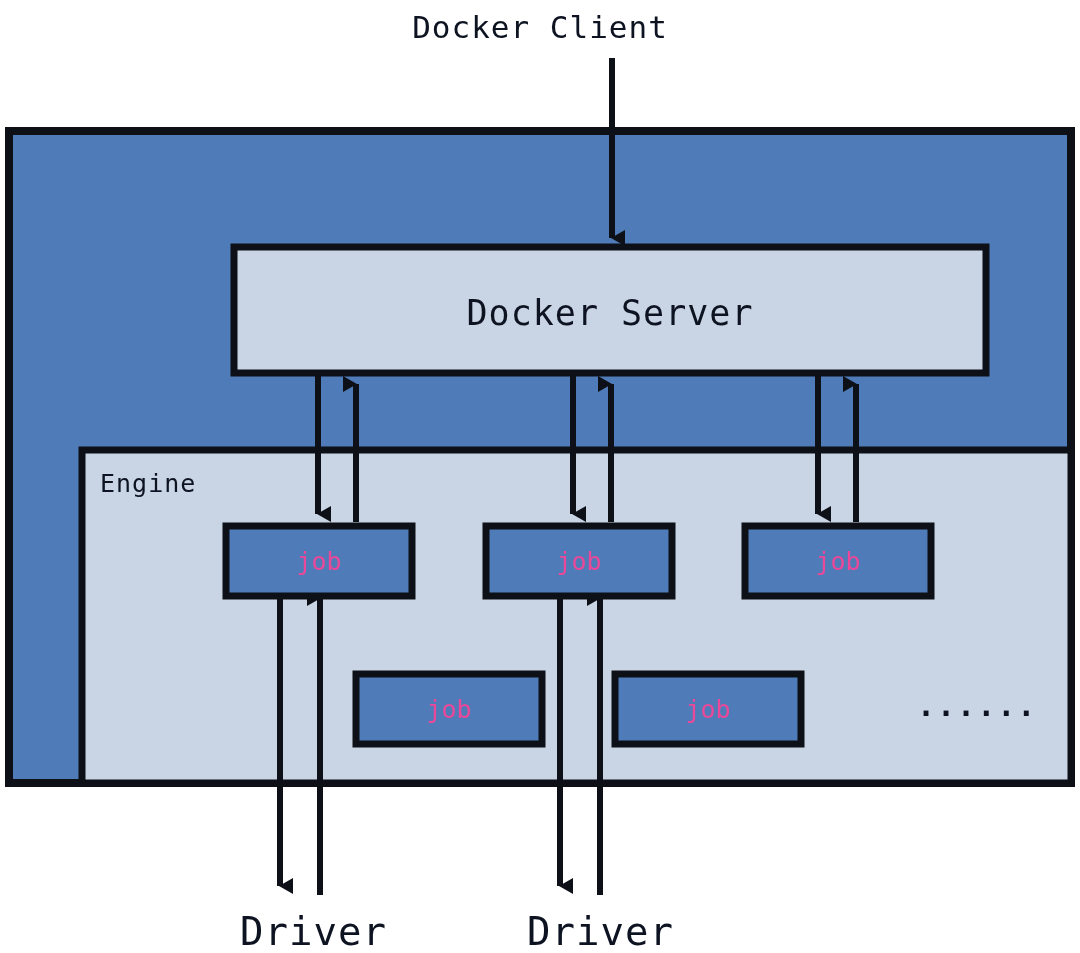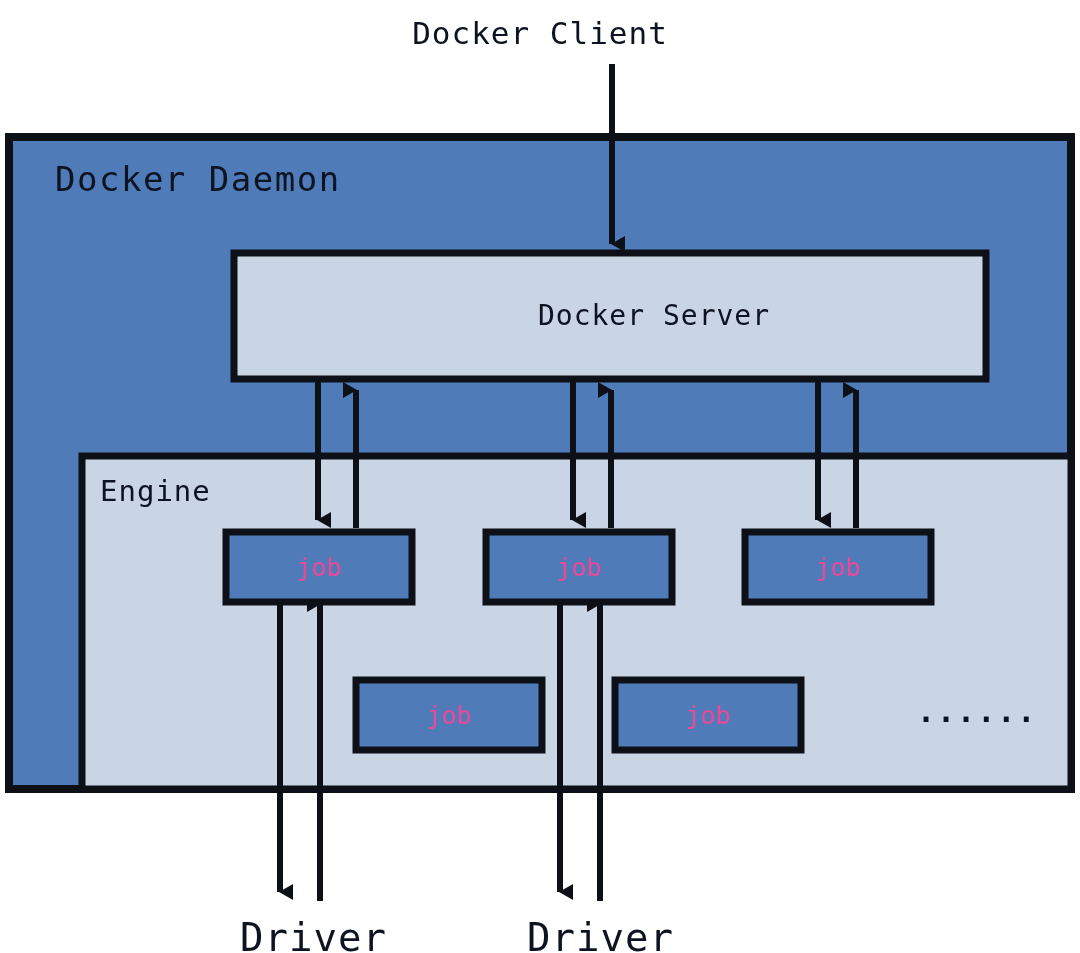--- a/index.html
+++ b/index.html
@@ -9,21 +9,21 @@
   }
   body {
     width: 1080px;
     height: 953px;
     position: relative;
     font-family: "DejaVu Sans Mono", "Liberation Mono", monospace;
     overflow: hidden;
   }
   #diagram-root {
     position: absolute;
-    left: 0; top: 6px;
+    left: 0; top: 0;
     width: 1080px;
     height: 709px;
   }
   svg.diagram-canvas {
     position: absolute;
     left: 0; top: 0;
     width: 1080px;
     height: 953px;
     display: block;
   }
@@ -40,29 +40,28 @@
     left: 0; top: 12px;
     width: 1080px;
     text-align: center;
   }
   .lbl-daemon {
     font-size: 34px;
     letter-spacing: 1.5px;
     left: 55px; top: 156px;
   }
   .lbl-server {
-    font-size: 28px;
+    font-size: 35px;
     letter-spacing: 1px;
     left: 232px; top: 296px;
     width: 756px;
     text-align: center;
-    margin-left: 44px;
   }
   .lbl-engine {
-    font-size: 29px;
+    font-size: 25px;
     letter-spacing: 1px;
     left: 100px; top: 471px;
   }
   .lbl-job {
     font-size: 25px;
     color: #ec4899;
     text-align: center;
     line-height: 1;
   }
   .lbl-ellipsis {
@@ -119,21 +118,20 @@
     <rect x="226" y="526" width="186" height="70" fill="#4F7CB8" stroke="#0d1016" stroke-width="7"></rect>
     <rect x="486" y="526" width="186" height="70" fill="#4F7CB8" stroke="#0d1016" stroke-width="7"></rect>
     <rect x="745" y="526" width="186" height="70" fill="#4F7CB8" stroke="#0d1016" stroke-width="7"></rect>
 
     <rect x="356" y="674" width="186" height="70" fill="#4F7CB8" stroke="#0d1016" stroke-width="7"></rect>
     <rect x="615" y="674" width="186" height="70" fill="#4F7CB8" stroke="#0d1016" stroke-width="7"></rect>
   </svg>
 
   <div class="lbl lbl-client">Docker Client</div>
 
-  <div class="lbl lbl-daemon">Docker Daemon</div>
 
   <div class="lbl lbl-server">Docker Server</div>
 
   <div class="lbl lbl-engine">Engine</div>
 
   <div class="lbl lbl-job" style="left:226px; top:549px; width:186px;">job</div>
   <div class="lbl lbl-job" style="left:486px; top:549px; width:186px;">job</div>
   <div class="lbl lbl-job" style="left:745px; top:549px; width:186px;">job</div>
 
   <div class="lbl lbl-job" style="left:356px; top:697px; width:186px;">job</div>

